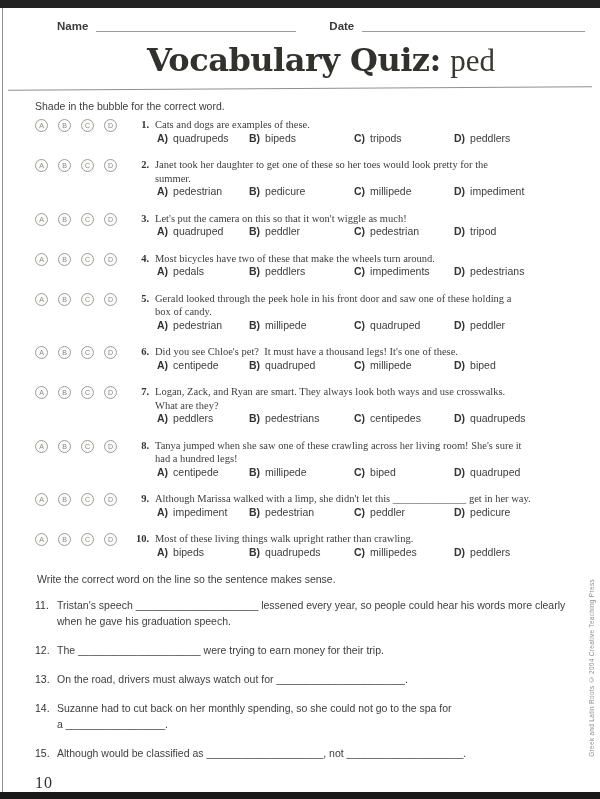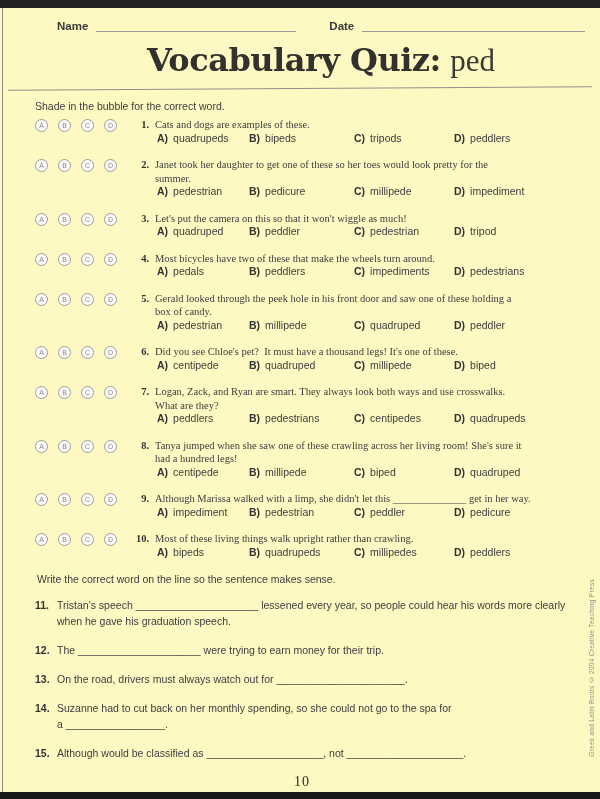--- a/index.html
+++ b/index.html
@@ -1,18 +1,18 @@
 <!DOCTYPE html>
 <html><head>
 <meta charset="utf-8">
 <style>
   html,body { margin:0; padding:0; background:#e9e9e7; }
   .sheet {
     position:relative; width:600px; height:799px; margin:0 auto;
-    background:#fef9c3; overflow:hidden;
+    background:#ffffff; overflow:hidden;
     font-family:"Liberation Sans", sans-serif; color:#3d3d3d;
   }
   .top-band   { position:absolute; top:0; left:0; right:0; height:8px; background:#232323; }
   .bottom-band{ position:absolute; bottom:0; left:0; right:0; height:7px; background:#191919; }
   .left-line  { position:absolute; top:8px; bottom:7px; left:2px; width:1px; background:#8e8e8e; }
 
   .header { position:absolute; top:18px; left:57px; right:15px; }
   .name-date-row { display:flex; align-items:flex-end; font-size:11.5px; font-weight:bold; color:#3a3a3a; }
   .name-line { flex:0 0 200px; border-bottom:1px solid #9a9a9a; height:13px; margin-left:8px; }
   .date-label { margin-left:33px; }
@@ -40,24 +40,24 @@
   .q-sentence { white-space:pre-wrap; }
   .q-options { display:flex; padding-left:24px; }
   .opt { display:flex; align-items:baseline; }
   .opt:nth-child(1) { flex:0 0 92px; }
   .opt:nth-child(2) { flex:0 0 105px; }
   .opt:nth-child(3) { flex:0 0 100px; }
   .opt:nth-child(4) { flex:1; }
   .opt-label { font-weight:bold; margin-right:5px; color:#333; }
 
   .fill-row { display:flex; font-size:10.5px; line-height:16px; margin-bottom:13px; }
-  .fill-num { flex:0 0 22px; font-weight:bold; color:#333; }
+  .fill-num { flex:0 0 22px; font-weight:normal; color:#333; }
   .fill-text { flex:1; white-space:pre-wrap; }
 
-  .page-num { text-align:center; font-family:"Liberation Serif", serif; font-size:14px; color:#2f2f2f; letter-spacing:1px; margin-top:8px; }
+  .page-num { font-family:"Liberation Serif", serif; font-size:16px; color:#2f2f2f; letter-spacing:1px; margin-top:8px; }
 
   .sidebar-credit {
     position:absolute; right:5px; bottom:42px;
     writing-mode:vertical-rl; transform:rotate(180deg);
     font-size:6.5px; color:#8d8d8d; letter-spacing:0.3px;
   }
 </style>
 </head>
 <body>
 

